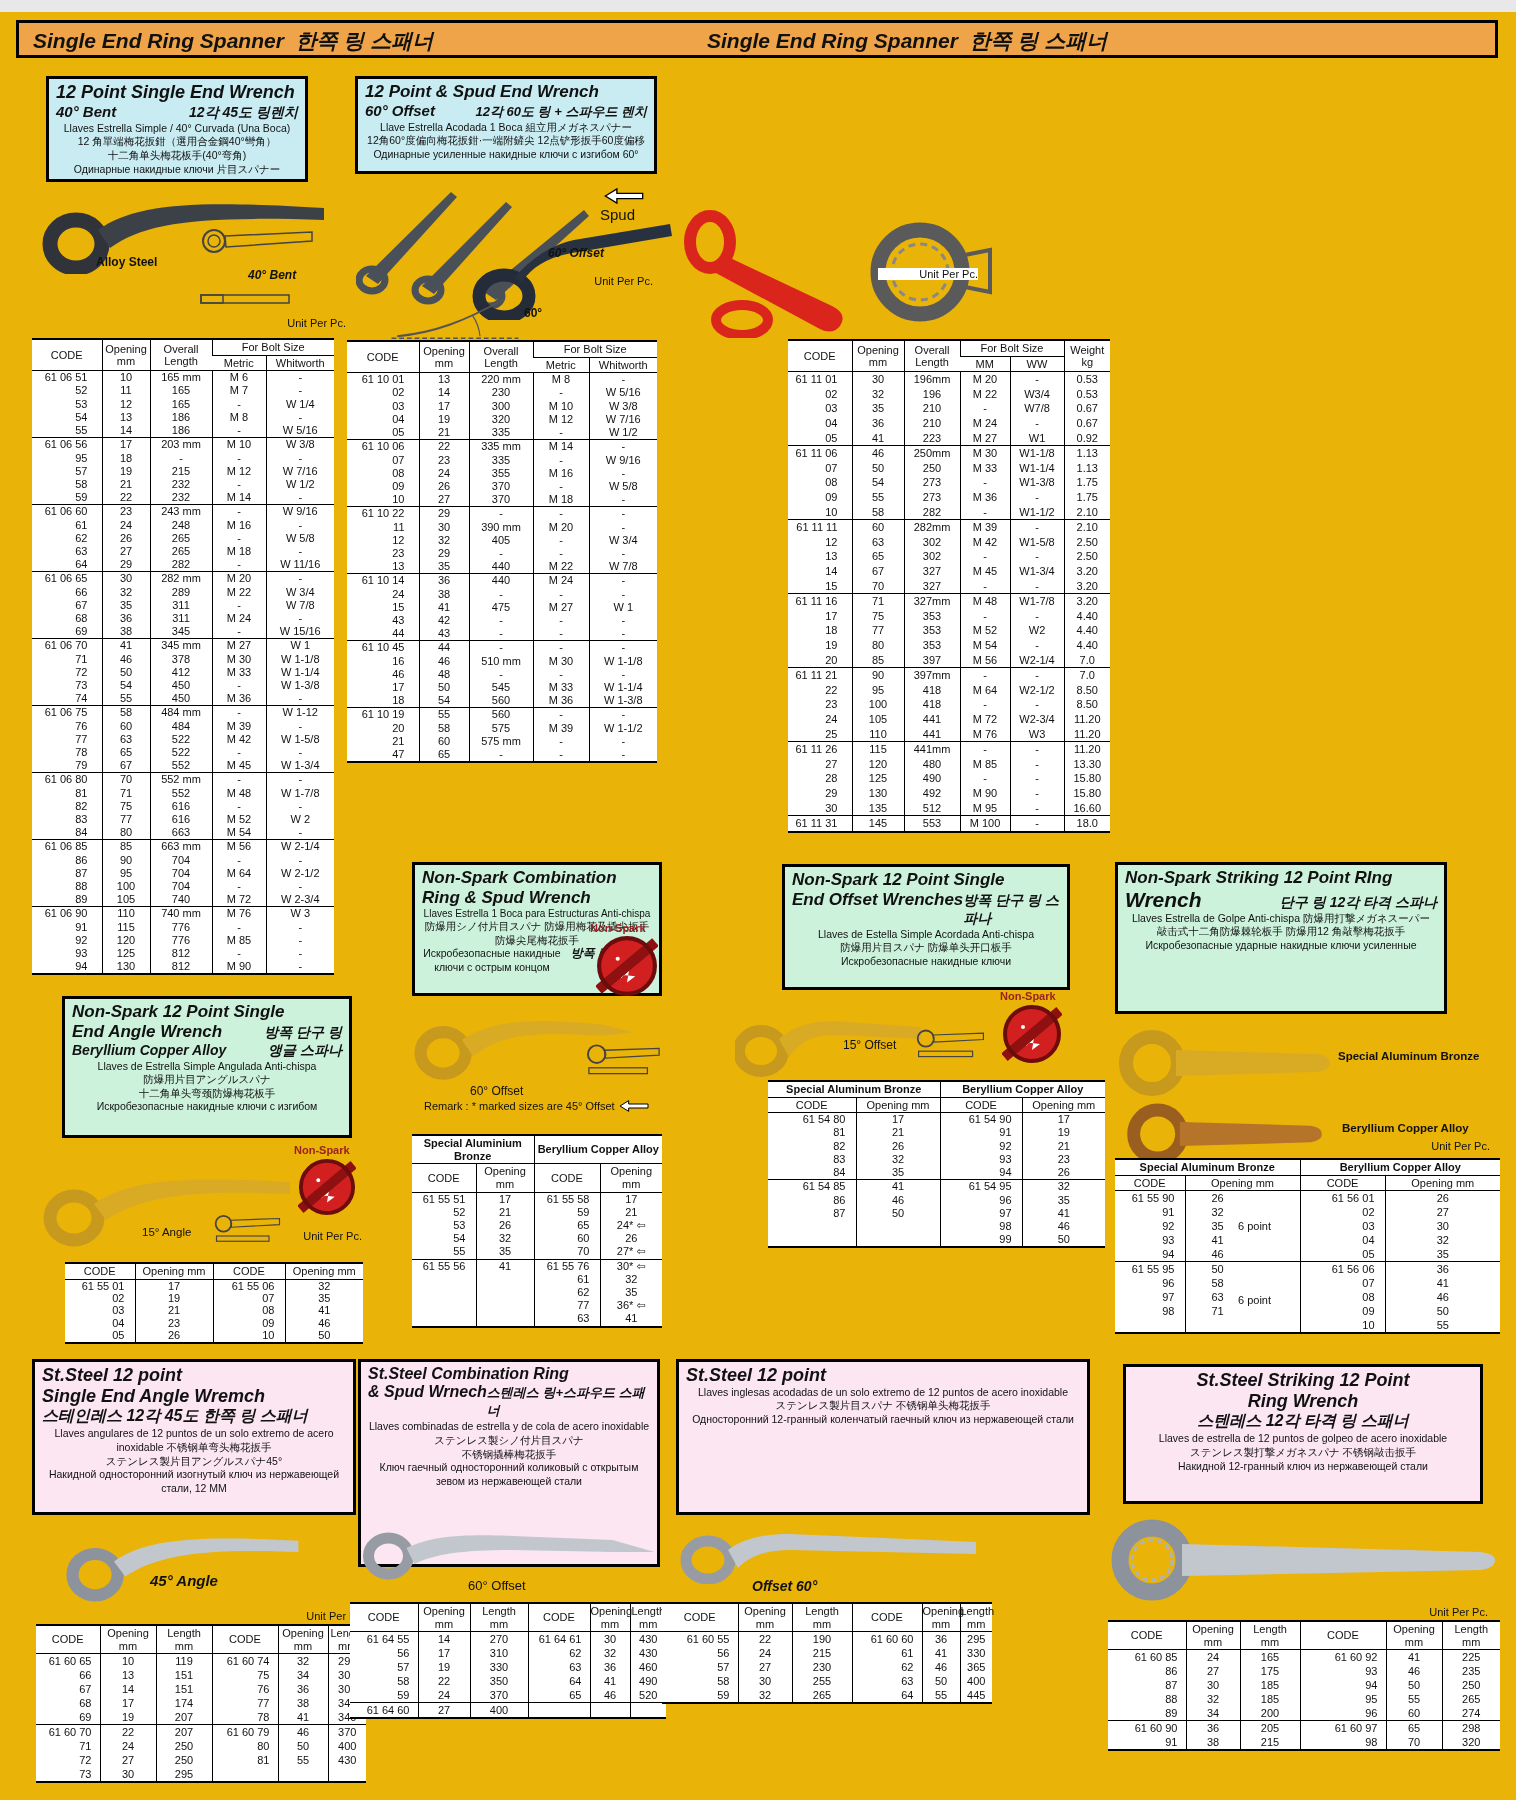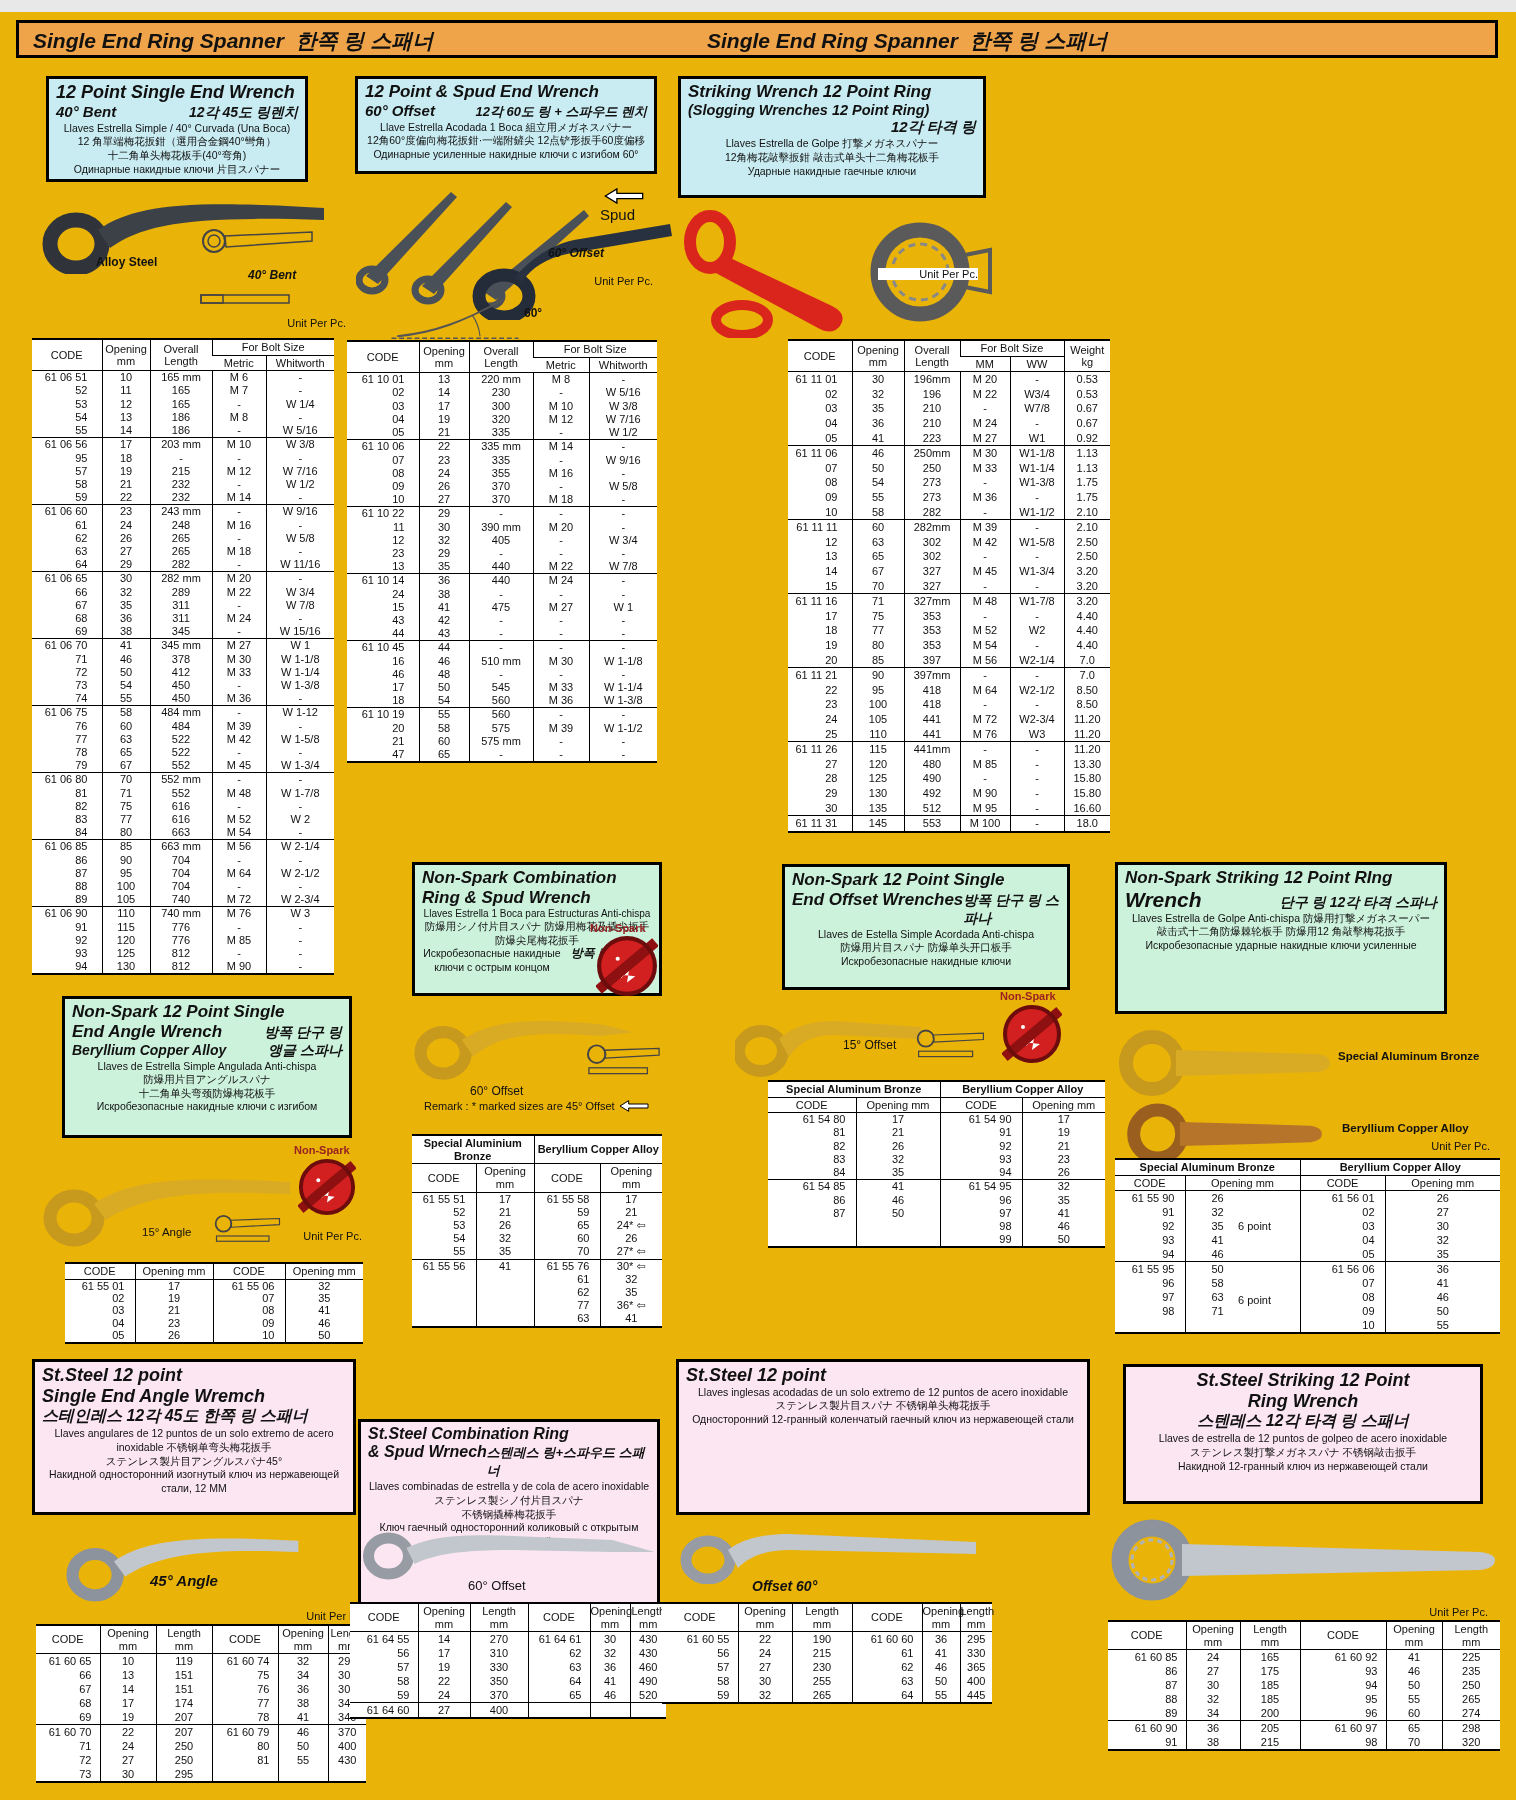--- a/index.html
+++ b/index.html
@@ -676,28 +676,20 @@
         <tr>
           <td>47</td>
           <td>65</td>
           <td>-</td>
           <td>-</td>
           <td>-</td>
         </tr>
       </tbody>
   </table>
 
-  <div class="abs hdr cyan" style="left:678px;top:64px;width:308px;height:122px">
-    <div class="ht" style="font-size:17px">Striking Wrench 12 Point Ring</div>
-    <div class="ht" style="font-size:14.5px">(Slogging Wrenches 12 Point Ring)</div>
-    <div class="krt" style="text-align:right;font-size:15px">12각 타격 링</div>
-    <div class="hl">Llaves Estrella de Golpe  打撃メガネスパナー</div>
-    <div class="hl">12角梅花敲擊扳鉗  敲击式单头十二角梅花板手</div>
-    <div class="hl">Ударные накидные гаечные ключи</div>
-  </div>
   <svg class="abs" style="left:682px;top:196px" width="210" height="130" viewBox="0 0 210 130">
     <ellipse cx="28" cy="34" rx="20" ry="26" fill="none" stroke="#da251d" stroke-width="12"></ellipse>
     <path d="M44 48 L150 98 Q166 106 158 118 Q150 128 136 120 L32 64 Z" fill="#da251d"></path>
     <ellipse cx="60" cy="112" rx="26" ry="15" fill="none" stroke="#da251d" stroke-width="10"></ellipse>
   </svg>
   <svg class="abs" style="left:862px;top:200px" width="130" height="120" viewBox="0 0 130 120">
     <circle cx="58" cy="60" r="42" fill="none" stroke="#5a5a5a" stroke-width="15"></circle>
     <circle cx="58" cy="60" r="28" fill="none" stroke="#888" stroke-width="3" stroke-dasharray="7 5"></circle>
     <path d="M98 44 L128 38 L128 80 L98 74" fill="none" stroke="#5a5a5a" stroke-width="4"></path>
   </svg>
@@ -1510,21 +1502,21 @@
           <td>73</td>
           <td>30</td>
           <td>295</td>
           <td></td>
           <td></td>
           <td></td>
         </tr>
       </tbody>
   </table>
 
-  <div class="abs hdr pink" style="left:358px;top:1407px;width:302px;height:208px">
+  <div class="abs hdr pink" style="left:358px;top:1347px;width:302px;height:208px">
     <div class="ht" style="font-size:16px">St.Steel Combination Ring</div>
     <div class="hrow">
         <span class="ht" style="font-size:16px">&amp; Spud Wrnech</span>
         <span class="krt" style="font-size:13px">스텐레스 링+스파우드 스패너</span>
       </div>
     <div class="hl" style="white-space:normal">Llaves combinadas de estrella y de cola de acero inoxidable  ステンレス製シノ付片目スパナ</div>
     <div class="hl">不锈钢撬棒梅花扳手</div>
     <div class="hl" style="white-space:normal">Ключ гаечный односторонний коликовый с открытым зевом из нержавеющей стали</div>
   </div>
   <svg class="abs" style="left:362px;top:1510px" width="296" height="60" viewBox="0 0 295 60">

